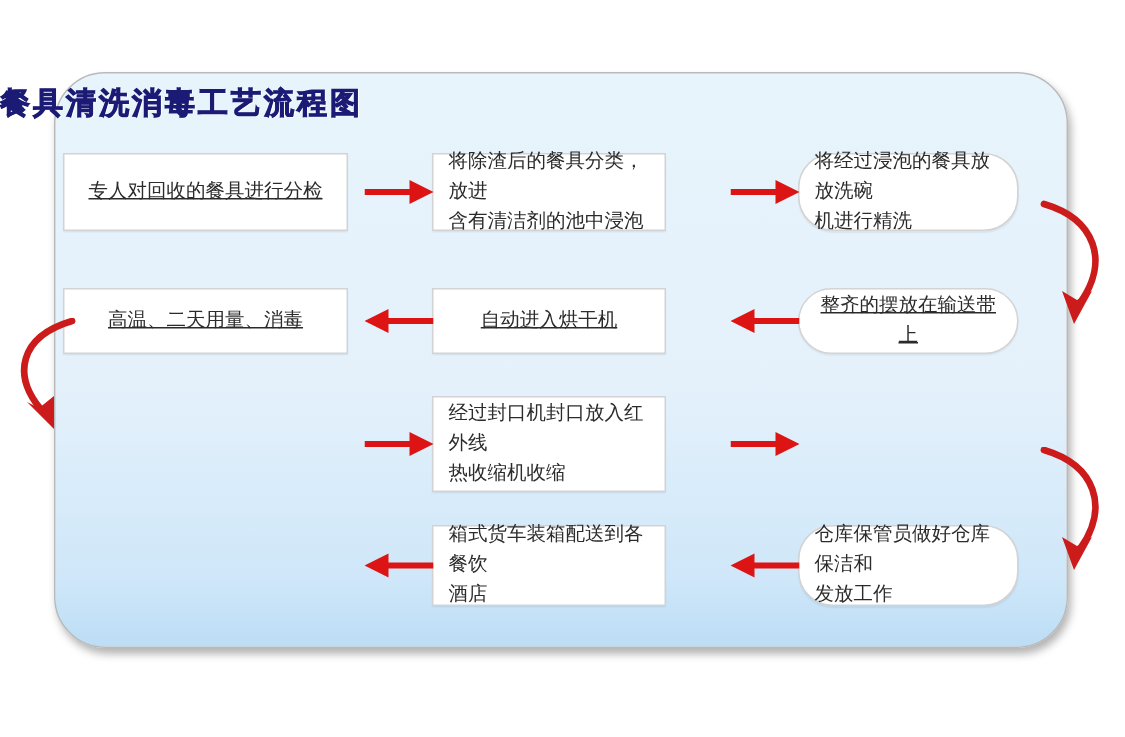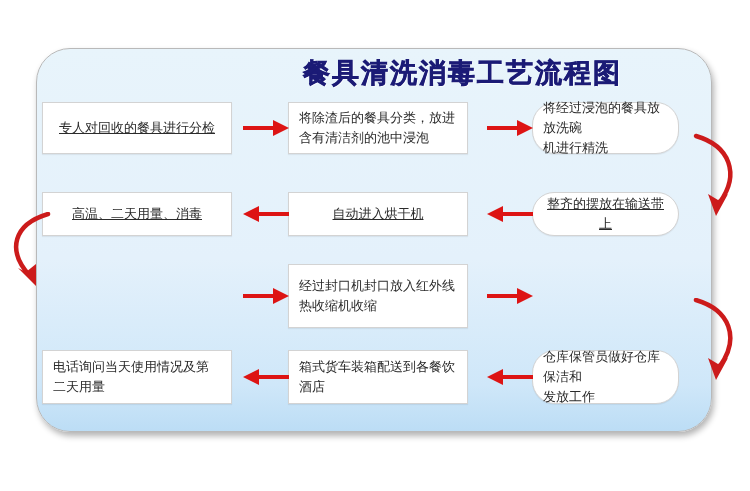--- a/index.html
+++ b/index.html
@@ -34,22 +34,22 @@
     box-shadow: 2px 4px 6px rgba(0,0,0,0.30);
     box-sizing: border-box;
   }
 
   
   .title {
     position: absolute;
     left: 0;
     top: 55px;
     width: 622px;
-    text-align: right;
-    font-size: 27px;
+    text-align: left;
+    font-size: 20px;
     font-weight: bold;
     letter-spacing: 2px;
     color: #1b1b76;
     -webkit-text-stroke: 0.6px #1b1b76;
     text-shadow: 1px 1px 0 rgba(255,255,255,0.85);
     white-space: nowrap;
   }
 
   
   .box {
@@ -66,21 +66,21 @@
   }
   .box .txt {
     padding: 0 10px;
     width: 100%;
     white-space: pre-line;
   }
   .box.center .txt { text-align: center; text-decoration: underline; }
 
   
   .c1 { left: 42px;  width: 190px; }
-  .c2 { left: 288px; width: 180px; }
+  .c2 { left: 288px; width: 156px; }
   .c3 { left: 532px; width: 147px; border-radius: 23px; }
 
   
   .r1 { top: 102px; height: 52px; }
   .r2 { top: 192px; height: 44px; }
   .r3 { top: 264px; height: 64px; }
   .r4 { top: 350px; height: 54px; }
 
   
   .arrow {
@@ -185,24 +185,20 @@
     </svg>
   </div>
 
   <div class="curve" style="left:690px; top:298px;">
     <svg width="56" height="86" viewBox="0 0 56 86">
       <path d="M6 2 C 40 12, 50 40, 30 68" stroke="#cc1b1b" stroke-width="4.5" fill="none" stroke-linecap="round"></path>
       <path d="M38 60 L26 82 L18 60 L28 66 Z" fill="#cc1b1b"></path>
     </svg>
   </div>
 
-  <div class="box c1 r4">
-    <span class="txt">电话询问当天使用情况及第
-二天用量</span>
-  </div>
   <div class="box c3 r4">
     <span class="txt">仓库保管员做好仓库保洁和
 发放工作</span>
   </div>
   <div class="box c2 r4">
     <span class="txt">箱式货车装箱配送到各餐饮
 酒店</span>
   </div>
 
   <div class="arrow" style="left:243px; top:366px;">

